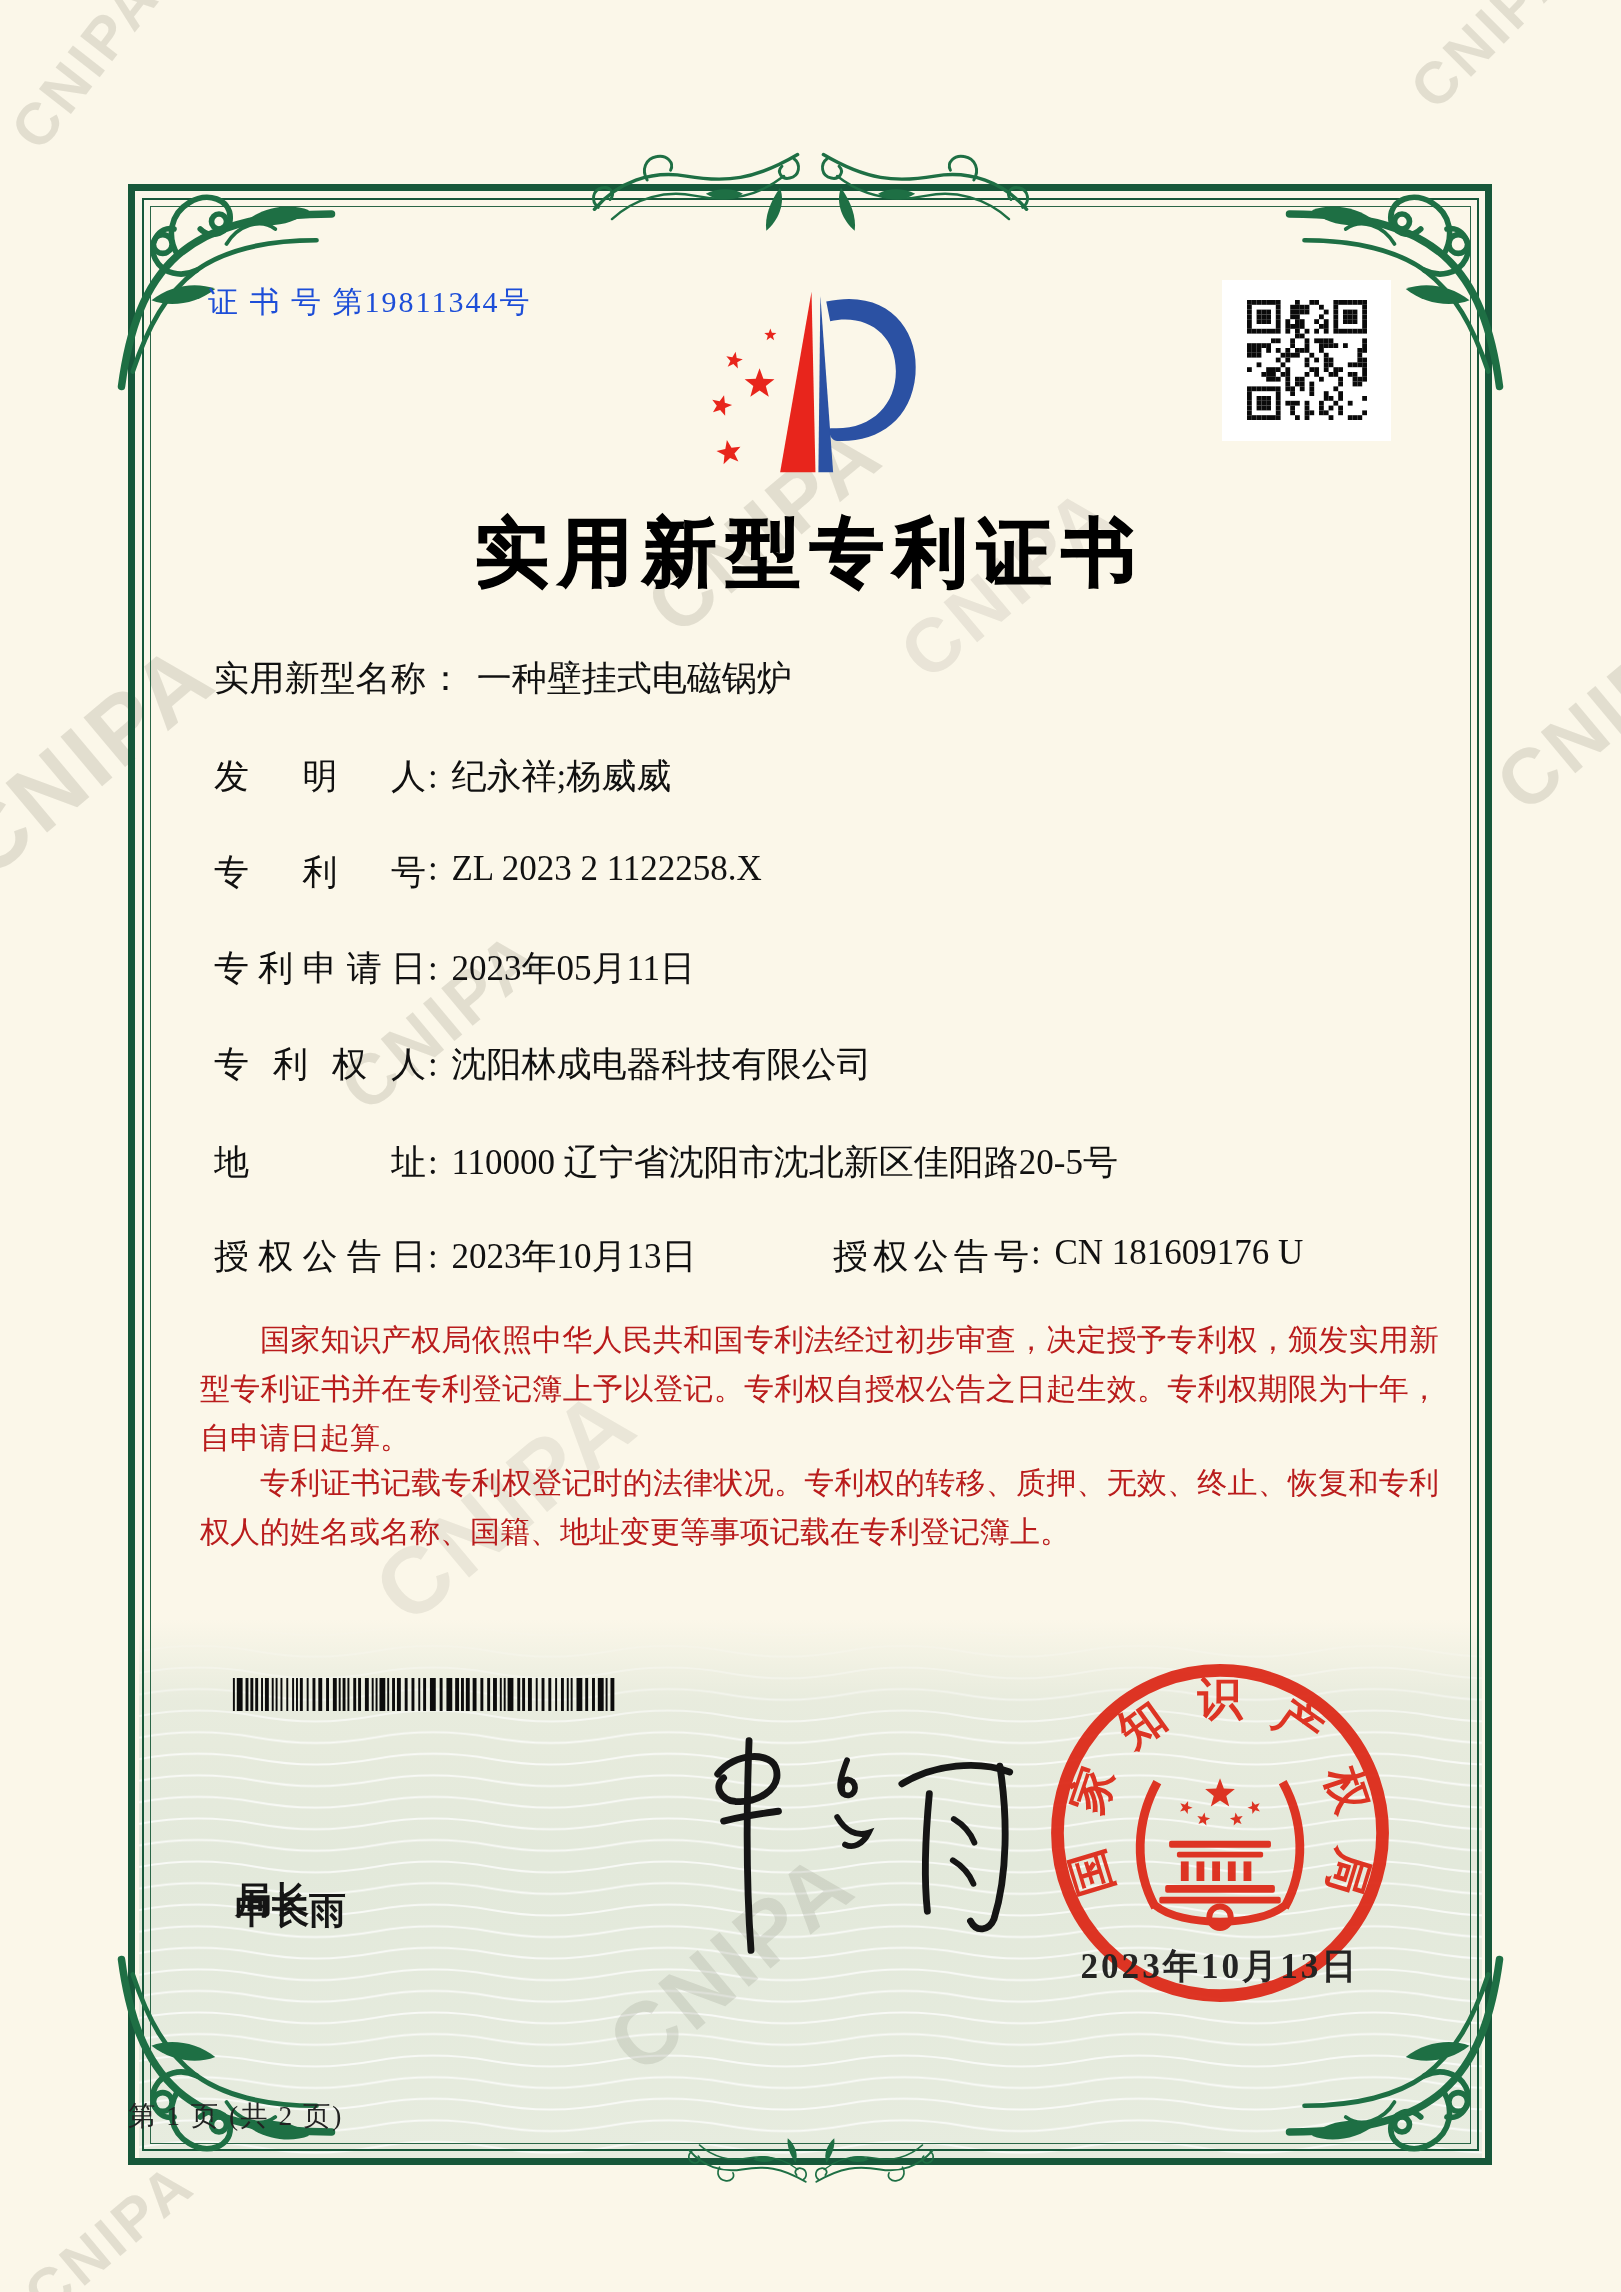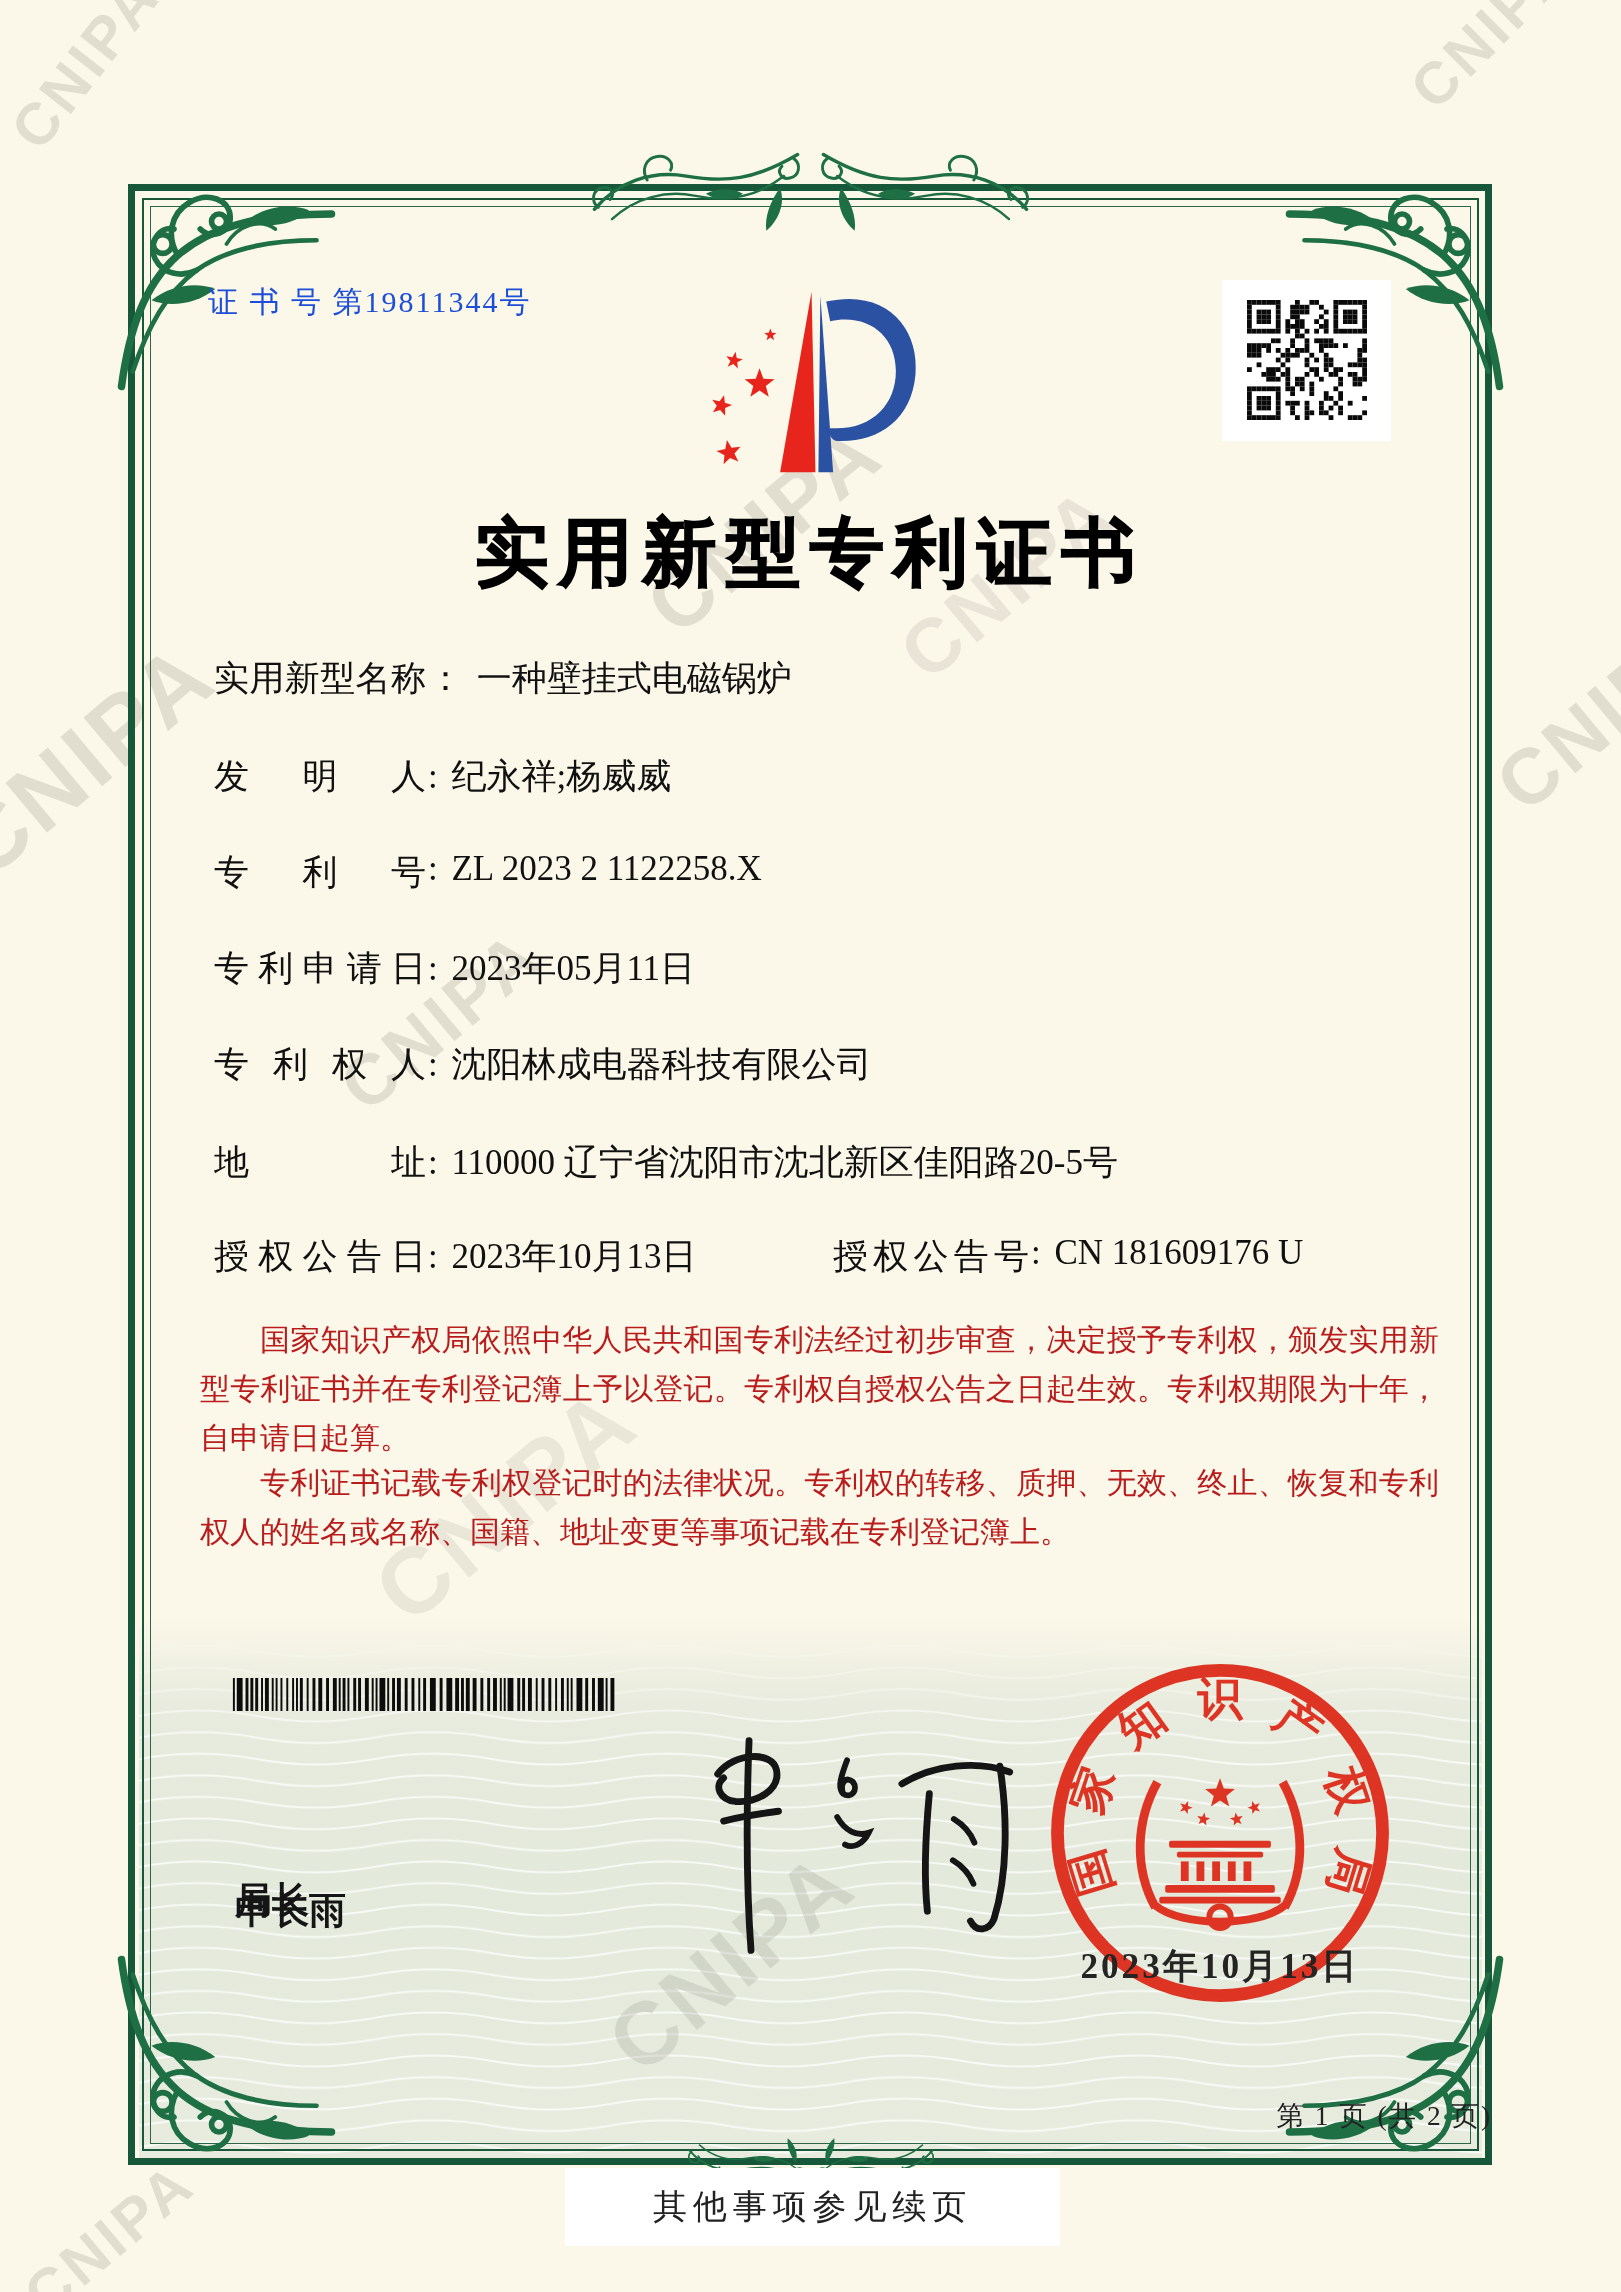--- a/index.html
+++ b/index.html
@@ -37,21 +37,21 @@
   .fsep{display:inline-block;margin:0 13.7px 0 2px}
   .grant2{position:absolute;left:619px;top:0}
   .grant2 .flabel{width:196px}
 
   .para{position:absolute;left:200px;width:1239px;font-size:30px;line-height:49px;
     text-align:justify;text-indent:2em;color:#b91c1c}
 
   .officer{position:absolute;left:235px;font-family:"Liberation Sans","DejaVu Sans",sans-serif;
     font-weight:bold;font-size:37px;color:#151515}
 
-  .pagefoot{left:128px;top:2098px;width:1364px;text-align:right;font-size:27.4px;color:#222;letter-spacing:2px}
+  .pagefoot{left:128px;top:2098px;width:1364px;text-align:left;font-size:27.4px;color:#222;letter-spacing:2px}
 
   .strip{left:565px;top:2168px;width:495px;height:78px;background:#fff;display:flex;
     align-items:center;justify-content:center;font-size:34px;letter-spacing:5.9px;color:#222;white-space:nowrap}
 
   .seal-char{font-family:"Liberation Sans","DejaVu Sans",sans-serif;font-size:46px;font-weight:bold;
     fill:#dd2b1a;text-anchor:middle;dominant-baseline:middle}
   .seal-date{font-family:"Liberation Serif","DejaVu Serif",serif;font-size:36px;font-weight:bold;
     fill:#1a1a1a;text-anchor:middle;letter-spacing:3px}
 
   svg{display:block;overflow:visible}
@@ -619,16 +619,15 @@
       <rect x="34" y="127" width="112" height="8" rx="2"></rect>
       <rect x="28" y="139" width="124" height="7" rx="2"></rect>
       <circle cx="90" cy="160" r="11" fill="none" stroke="#dd2b1a" stroke-width="6"></circle>
       <path d="M24,148 C50,170 130,170 156,148" stroke="#dd2b1a" stroke-width="8" fill="none"></path>
     </g>
     <text x="192" y="340" class="seal-date">2023年10月13日</text>
   </svg>
 
   <div class="abs pagefoot z4">第 1 页 (共 2 页)</div>
 
-  <div class="abs strip z4">其他事项参见续页</div>
 
 </div>
 
 
 </body></html>

